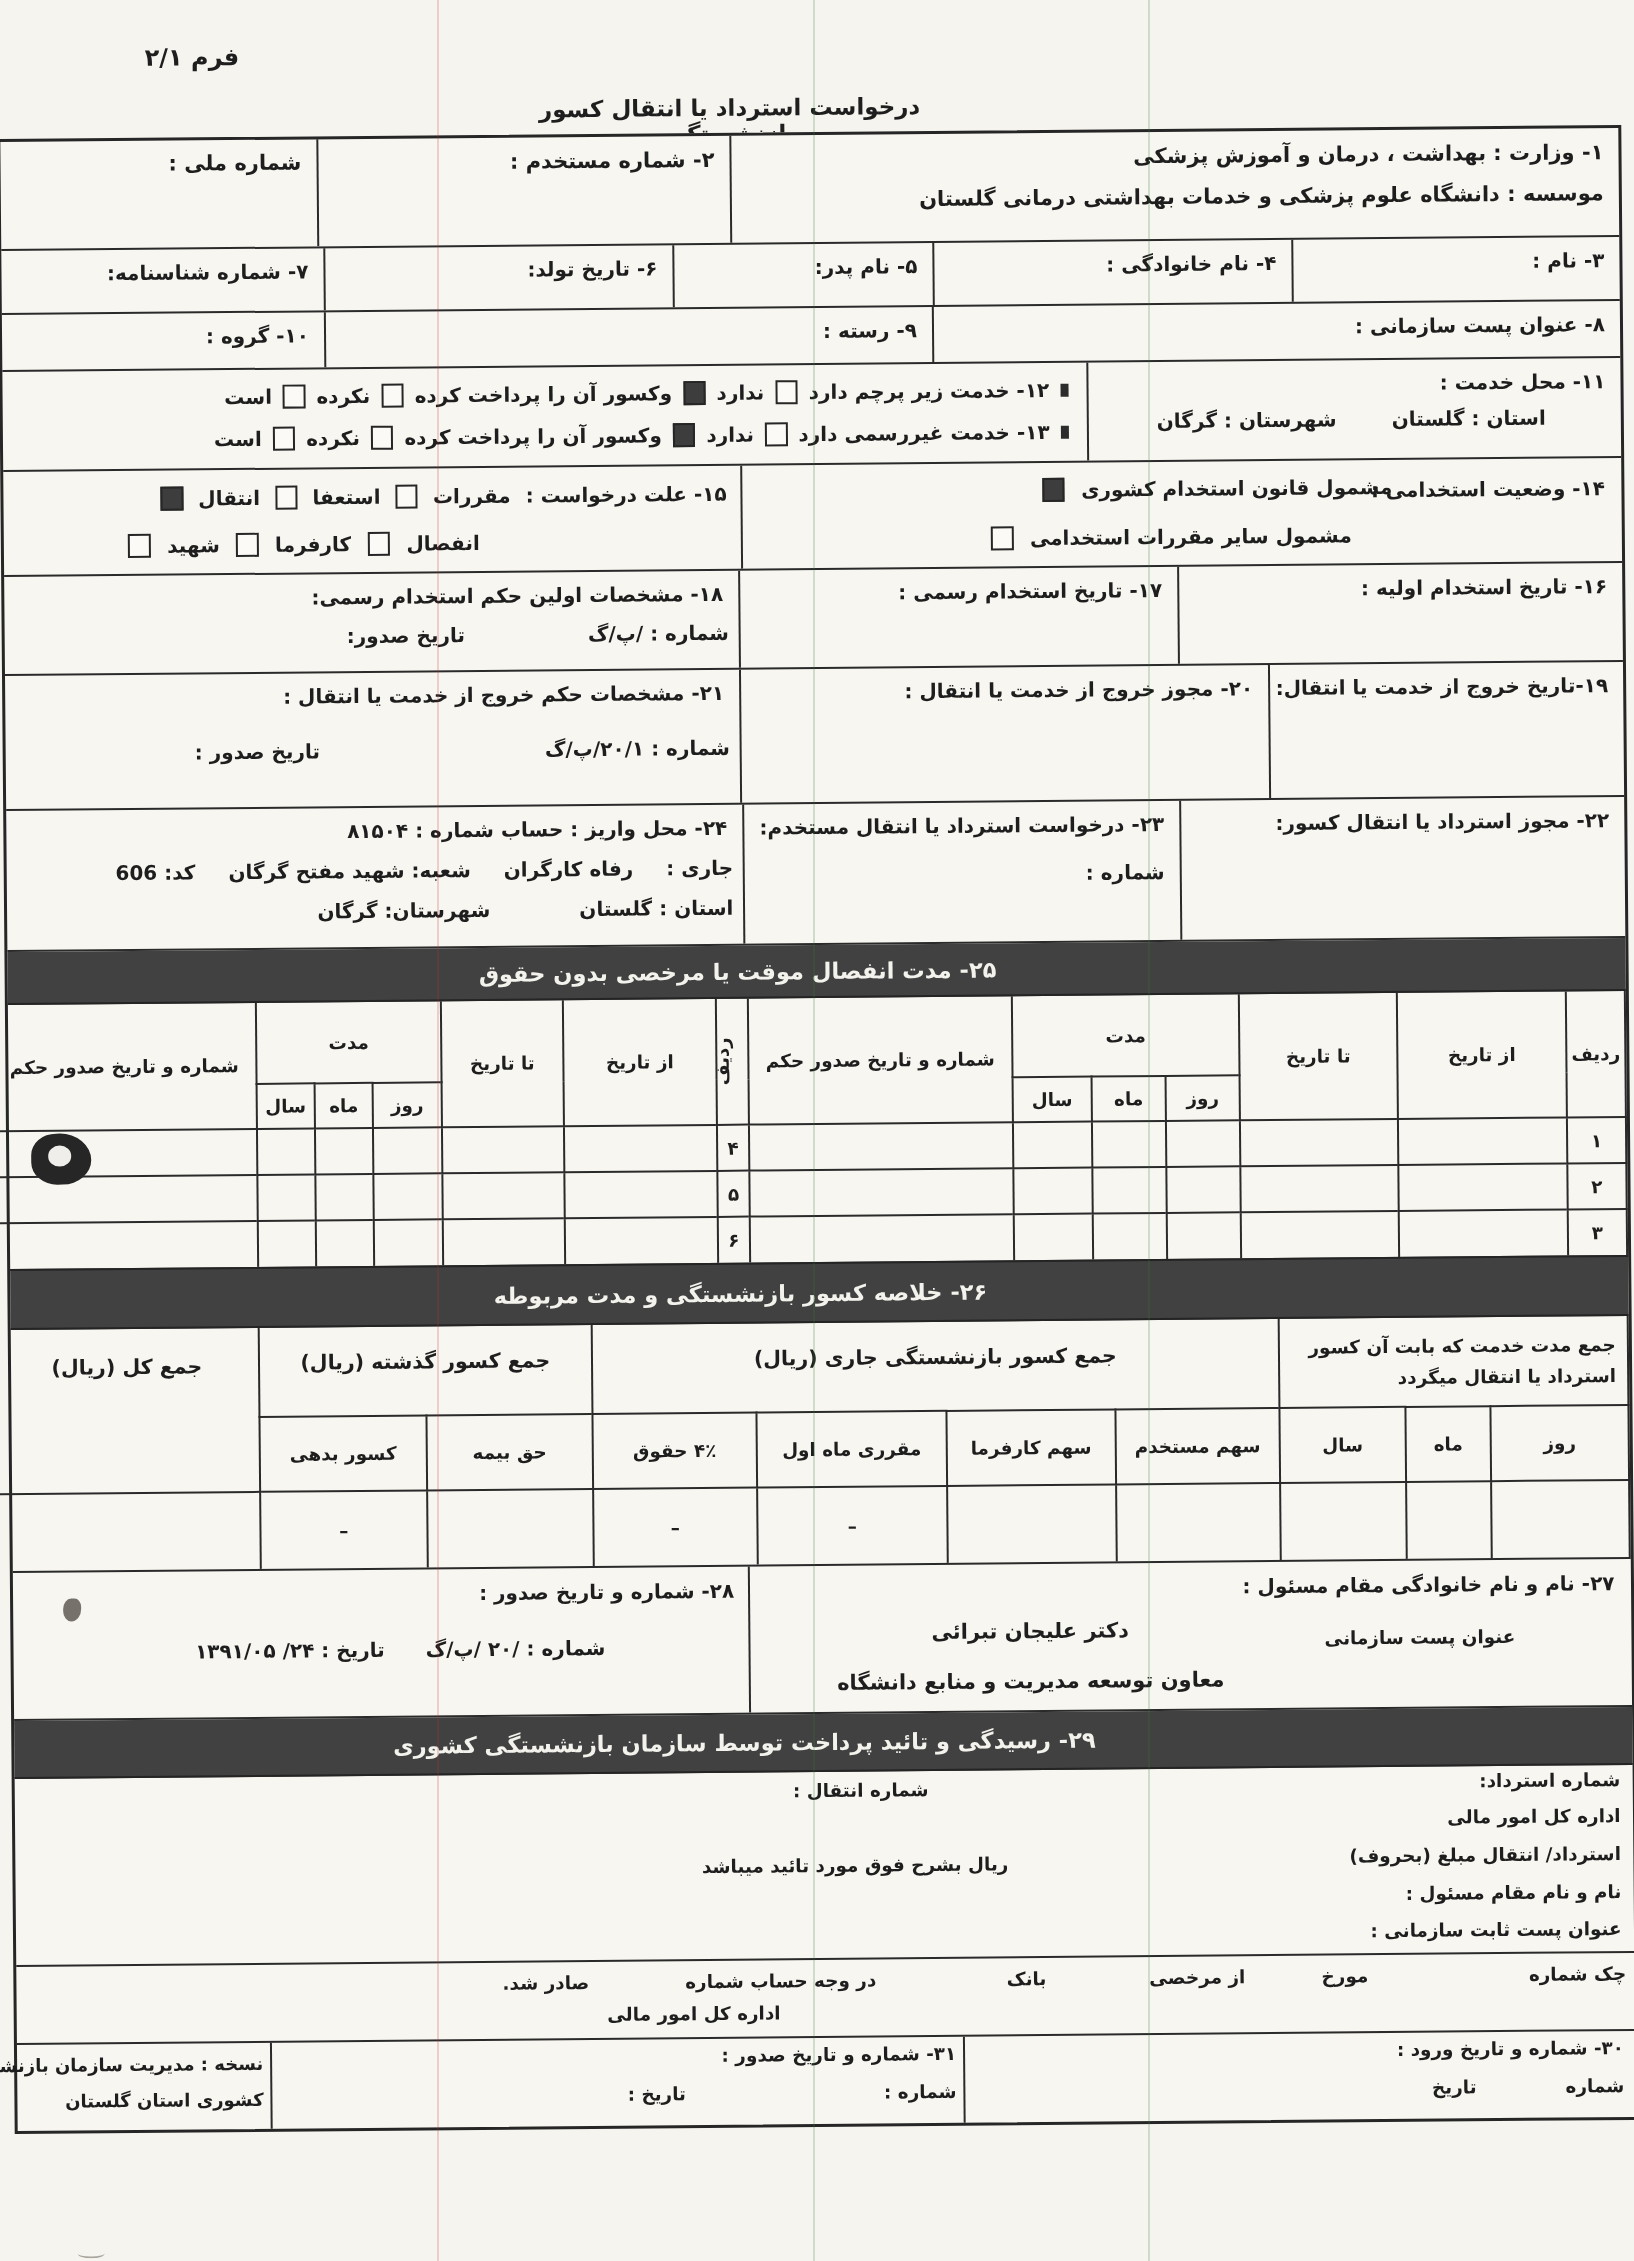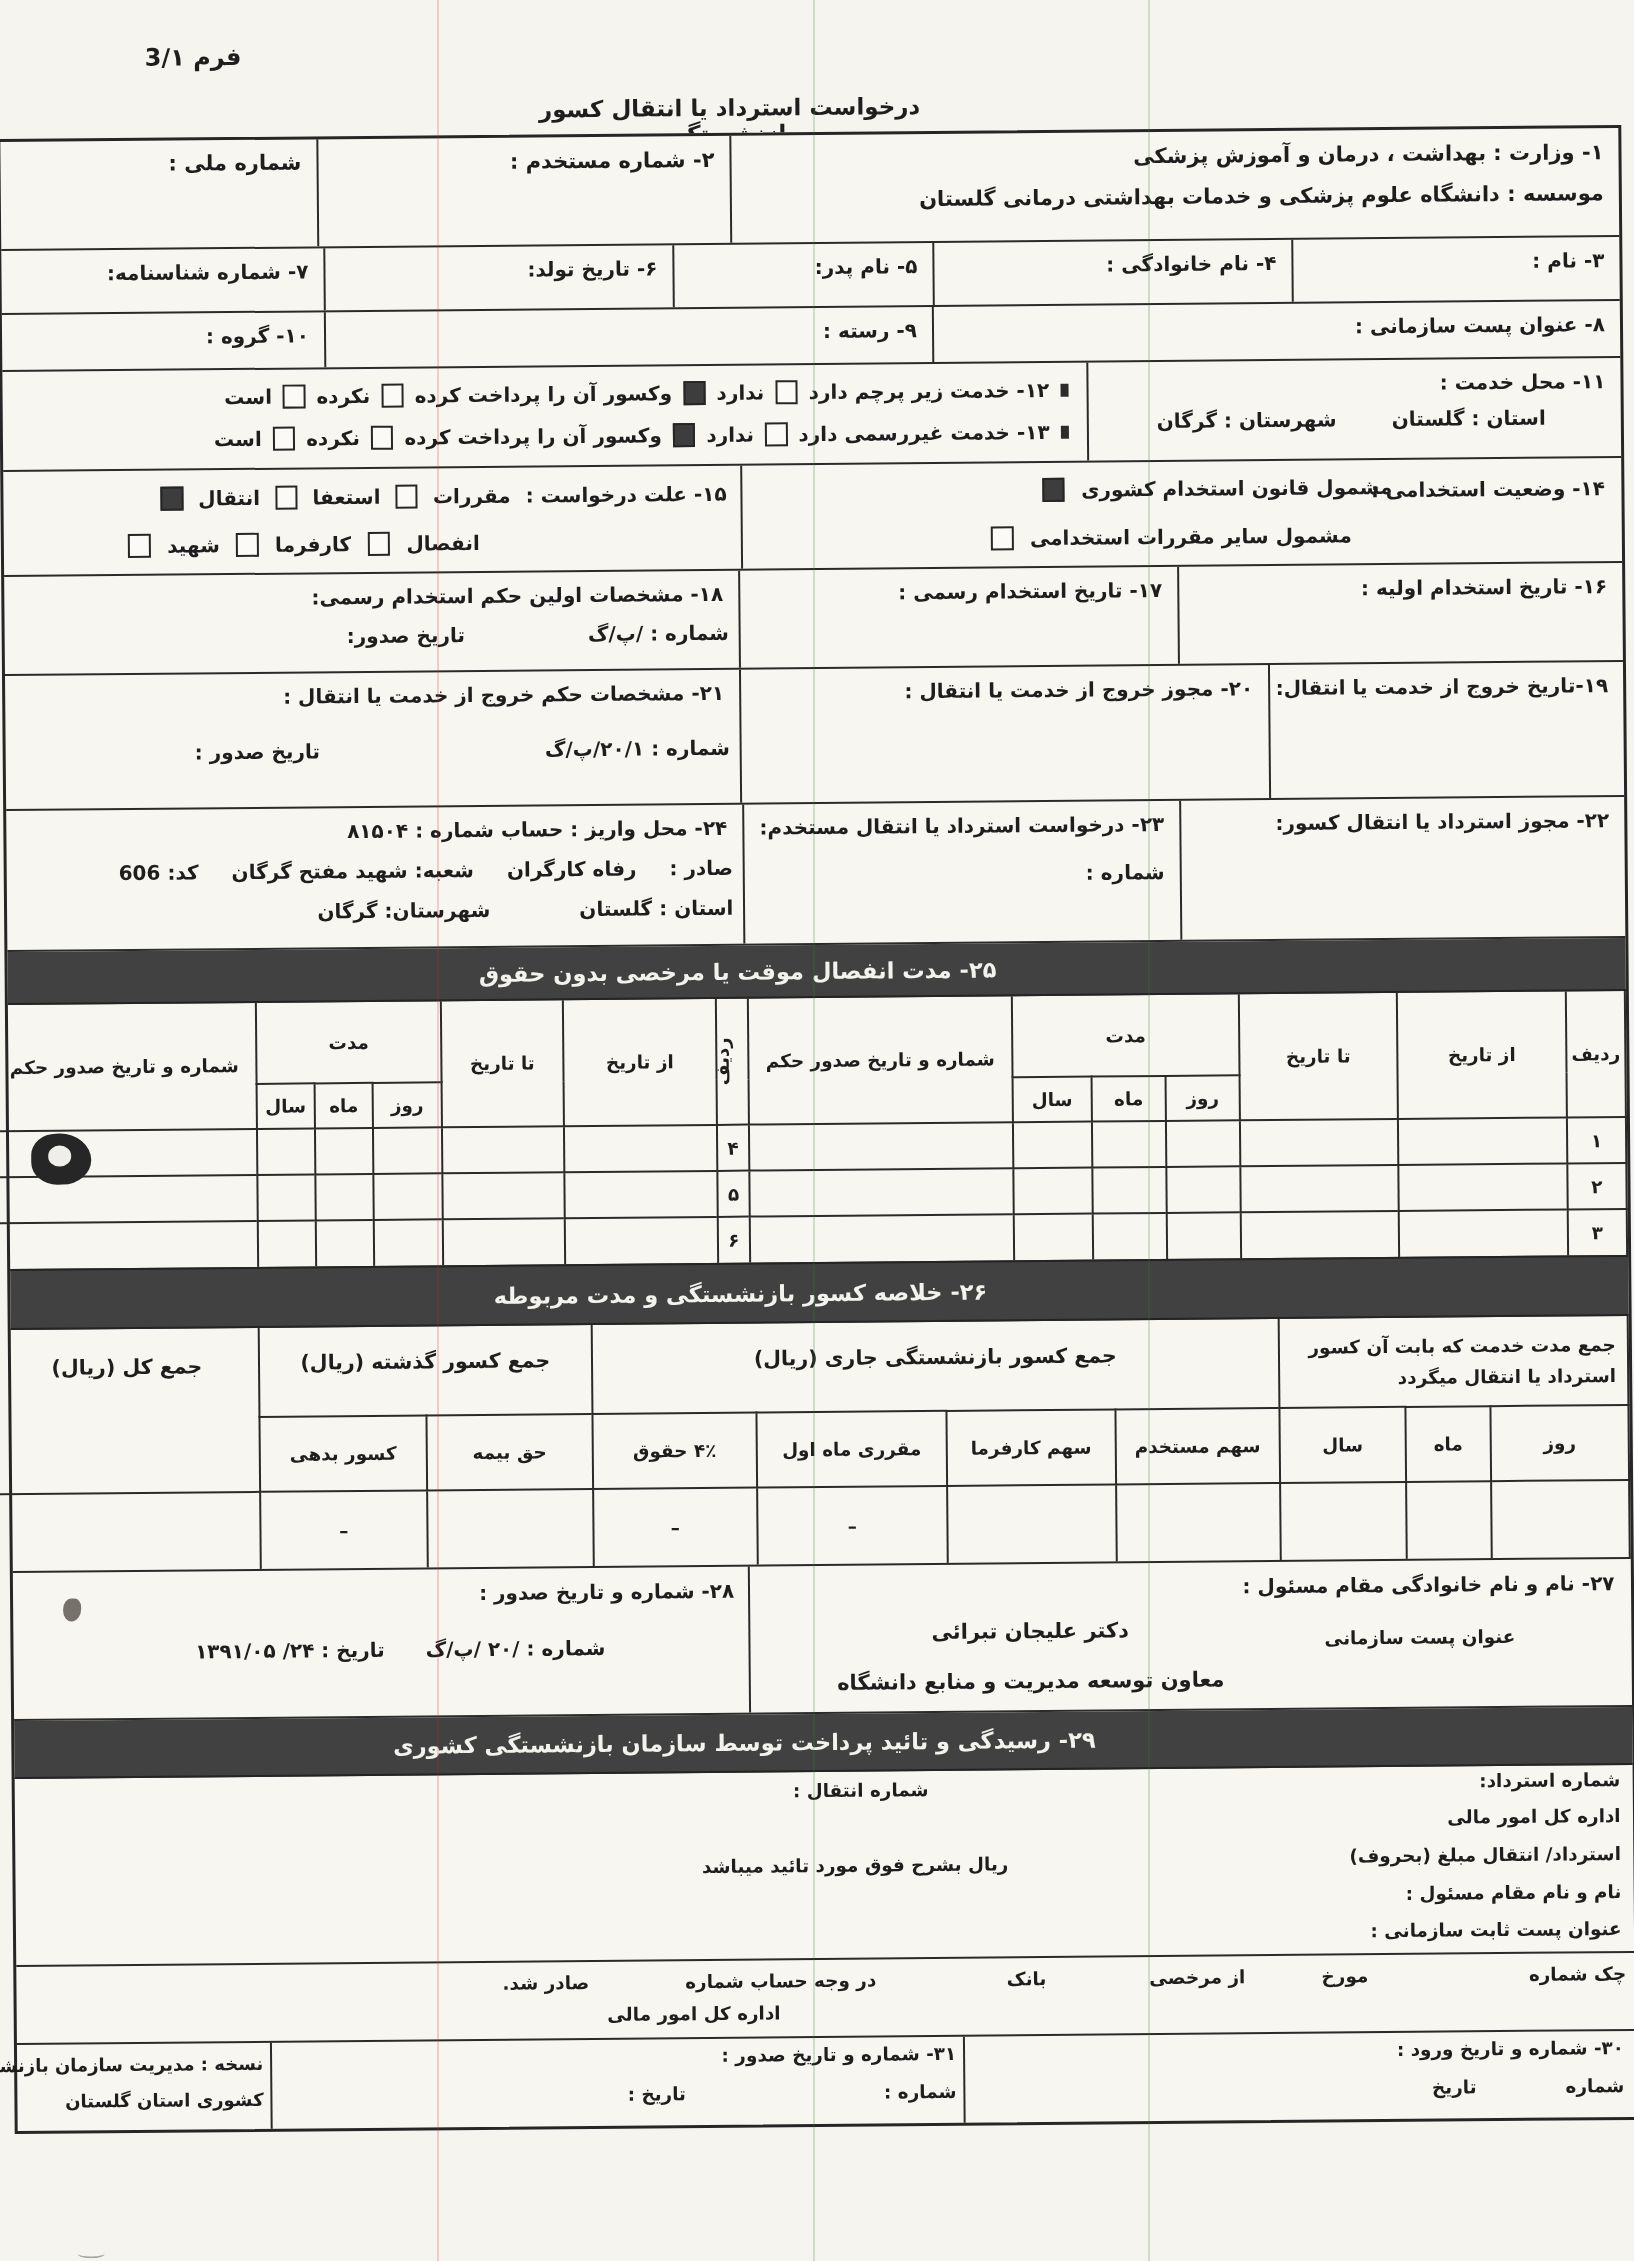--- a/index.html
+++ b/index.html
@@ -45,21 +45,21 @@
 </head>
 <body>
 
 <div class="page">
   <div class="scanline" style="left:437px;background:#b33;"></div>
   <div class="scanline" style="left:813px;background:#2e7d32;"></div>
   <div class="scanline" style="left:1148px;background:#2e7d32;"></div>
 
   <div class="sheet">
 
-    <div class="form-no">فرم 3/۱</div>
+    <div class="form-no">فرم ۲/۱</div>
     <div class="doc-title">درخواست استرداد یا انتقال کسور بازنشستگی</div>
 
     <div class="grid">
 
       <div class="row" style="height:109px;">
         <div class="cell" style="width:889px;">
           <div class="lbl big">۱- وزارت : بهداشت ، درمان و آموزش پزشکی</div>
           <div class="lbl big" style="padding-top:15px;">موسسه : دانشگاه علوم پزشکی و خدمات بهداشتی درمانی گلستان</div>
         </div>
         <div class="cell" style="width:413px;">
@@ -205,21 +205,21 @@
         <div class="cell" style="width:445px;">
             <div class="lbl">۲۲- مجوز استرداد یا انتقال کسور:</div>
           </div>
         <div class="cell" style="width:437px;">
           <div class="lbl">۲۳- درخواست استرداد یا انتقال مستخدم:</div>
           <div class="lbl" style="padding-top:23px;">شماره :</div>
         </div>
         <div class="cell" style="flex:1;">
           <div class="lbl">۲۴- محل واریز :  حساب شماره : ۸۱۵۰۴</div>
           <div class="inline-line" style="padding:15px 9.6px 0 0;gap:33px;">
-            <span>صادر :</span>
+            <span>جاری :</span>
             <span>رفاه کارگران</span>
             <span>شعبه: شهید مفتح گرگان</span>
             <span>کد: 606</span>
           </div>
           <div class="inline-line" style="padding:16.4px 9.6px 0 0;gap:89px;">
             <span>استان : گلستان</span>
             <span>شهرستان: گرگان</span>
           </div>
         </div>
       </div>

